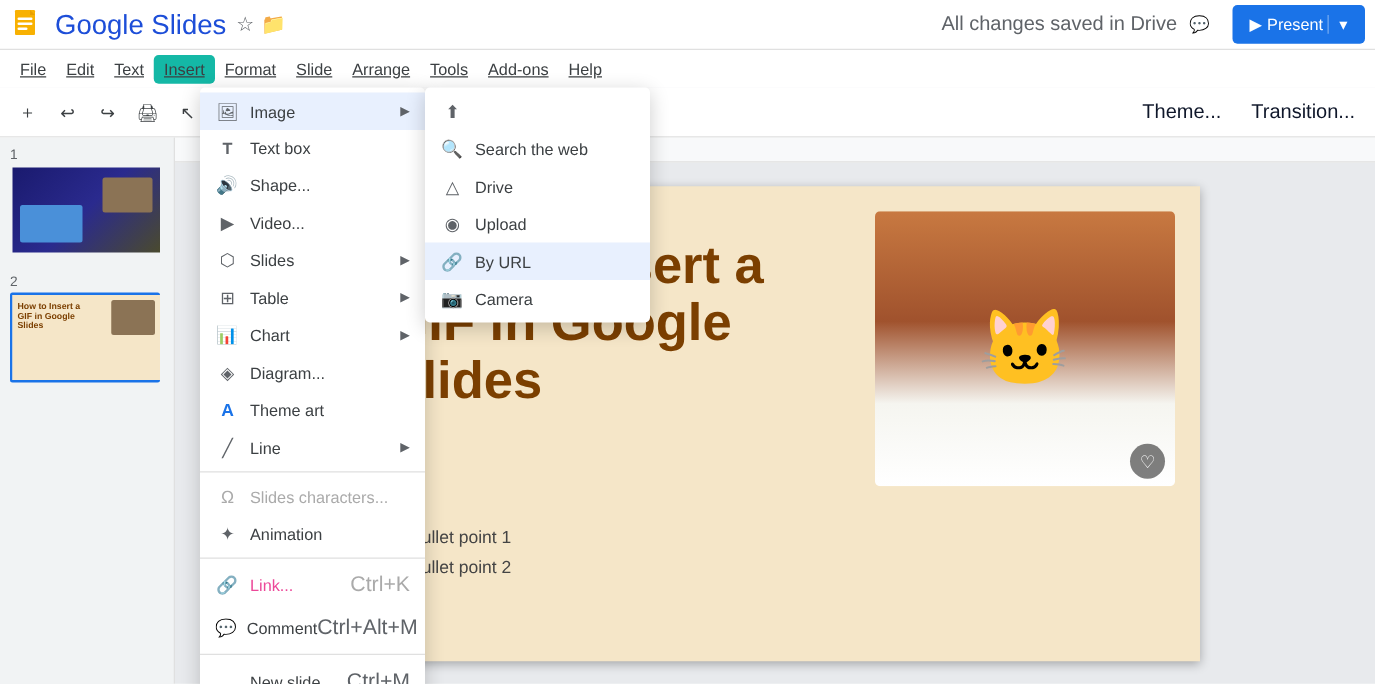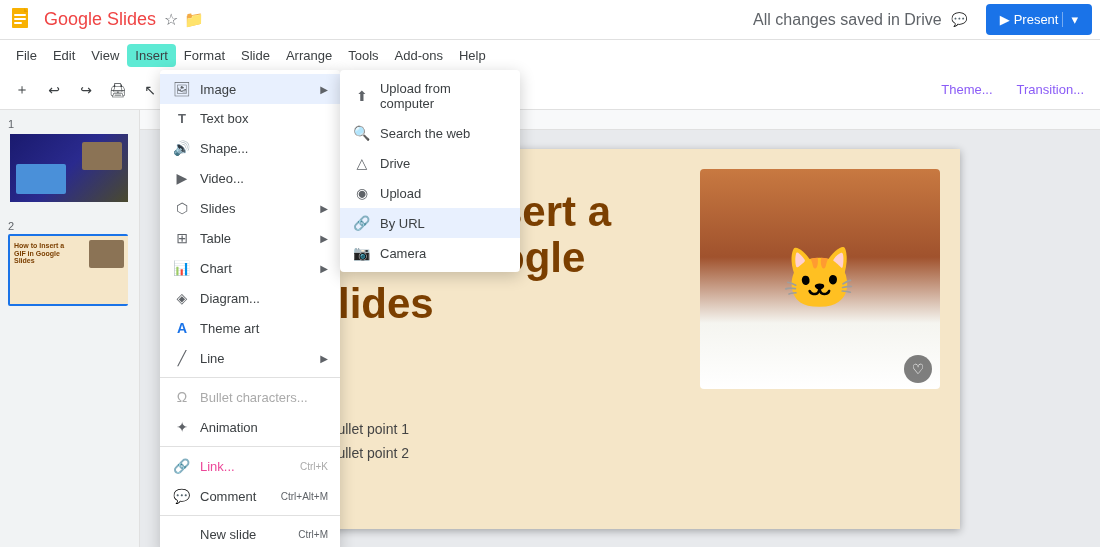--- a/index.html
+++ b/index.html
@@ -5,46 +5,46 @@
     * { box-sizing: border-box; margin: 0; padding: 0; }
     body { font-family: 'Arial', sans-serif; font-size: 13px; background: #f1f3f4; overflow: hidden; width: 1100px; height: 547px; }
 
     
     .title-bar {
       display: flex; align-items: center; height: 40px;
       background: #fff; padding: 0 8px; border-bottom: 1px solid #e0e0e0;
     }
     .app-icon { width: 28px; height: 28px; margin-right: 8px; }
     .app-icon svg { width: 28px; height: 28px; }
-    .title-text { font-size: 18px; color: #ef4444; font-weight: 400; margin-right: 8px; }
+    .title-text { font-size: 22px; color: #1d4ed8; font-weight: 400; margin-right: 8px; }
     .title-icons { display: flex; gap: 6px; align-items: center; margin-right: auto; }
     .title-icons span { font-size: 16px; color: #5f6368; cursor: pointer; }
     .title-right { display: flex; align-items: center; gap: 8px; }
     .saved-text { font-size: 16px; color: #5f6368; }
     .comment-btn { width: 36px; height: 36px; border: none; background: transparent; cursor: pointer; display: flex; align-items: center; justify-content: center; border-radius: 50%; }
     .present-btn { background: #1a73e8; color: #fff; border: none; padding: 8px 14px; border-radius: 4px; cursor: pointer; font-size: 13px; display: flex; align-items: center; gap: 4px; }
     .present-arrow { border-left: 1px solid rgba(255,255,255,0.4); padding-left: 8px; cursor: pointer; }
 
     
     .menu-bar {
       display: flex; align-items: center; height: 30px;
       background: #fff; padding: 0 8px;
     }
-    .menu-item { padding: 4px 8px; cursor: pointer; border-radius: 4px; font-size: 13px; color: #3c4043; }
-    .menu-item.active { background: #5eead4; text-align: center; }
+    .menu-item { padding: 4px 8px; cursor: pointer; border-radius: 4px; font-size: 13px; color: #3c4043; text-decoration: underline; }
+    .menu-item.active { background: #14b8a6; text-align: center; }
 
     
     .toolbar {
       display: flex; align-items: center; height: 40px;
       background: #fff; padding: 0 8px; border-bottom: 1px solid #e0e0e0; gap: 4px;
     }
     .tb-btn { width: 28px; height: 28px; border: none; background: transparent; cursor: pointer; border-radius: 4px; display: flex; align-items: center; justify-content: center; font-size: 14px; color: #3c4043; }
     .tb-sep { width: 1px; height: 20px; background: #e0e0e0; margin: 0 4px; }
     .tb-right { margin-left: auto; display: flex; align-items: center; gap: 8px; }
-    .theme-btn, .transition-btn { border: none; background: transparent; cursor: pointer; font-size: 13px; color: #8b5cf6; padding: 4px 8px; border-radius: 4px; }
+    .theme-btn, .transition-btn { border: none; background: transparent; cursor: pointer; font-size: 16px; color: #0f172a; padding: 4px 8px; border-radius: 4px; }
 
     
     .main-layout { display: flex; height: calc(547px - 110px); }
 
     
     .slides-panel { width: 140px; background: #f1f3f4; overflow-y: auto; padding: 8px; border-right: 1px solid #e0e0e0; }
     .slide-thumb { width: 120px; margin-bottom: 8px; cursor: pointer; border: 2px solid transparent; border-radius: 2px; position: relative; }
     .slide-thumb.active { border-color: #1a73e8; }
     .slide-num { font-size: 11px; color: #5f6368; margin-bottom: 2px; }
     .slide-img { width: 118px; height: 68px; background: #fff; overflow: hidden; position: relative; }
@@ -69,21 +69,21 @@
       z-index: 100; padding: 4px 0;
     }
     .insert-item {
       display: flex; align-items: center; padding: 7px 12px; cursor: pointer;
       font-size: 13px; color: #3c4043; position: relative;
     }
     .insert-item.active { background: #e8f0fe; }
     .insert-item.disabled { color: #aaa; cursor: default; }
     .insert-item .icon { width: 20px; margin-right: 8px; font-size: 14px; color: #5f6368; text-align: center; }
     .insert-item .arrow { margin-left: auto; font-size: 10px; color: #5f6368; }
-    .insert-item .shortcut { margin-left: auto; font-size: 10px; color: #5f6368; }
+    .insert-item .shortcut { margin-left: auto; font-size: 17px; color: #5f6368; }
     .insert-sep { height: 1px; background: #e0e0e0; margin: 4px 0; }
 
     
     .image-submenu {
       position: absolute; top: 70px; left: 340px; width: 180px;
       background: #fff; border-radius: 4px; box-shadow: 0 4px 16px rgba(0,0,0,0.2);
       z-index: 101; padding: 4px 0;
     }
     .sub-item {
       display: flex; align-items: center; padding: 7px 12px; cursor: pointer;
@@ -118,21 +118,21 @@
       <span>▶</span>
       <span>Present</span>
       <span class="present-arrow">▾</span>
     </button>
   </div>
 </div>
 
 <div class="menu-bar">
   <div class="menu-item">File</div>
   <div class="menu-item">Edit</div>
-  <div class="menu-item">View</div>
+  <div class="menu-item">Text</div>
   <div class="menu-item active">Insert</div>
   <div class="menu-item">Format</div>
   <div class="menu-item">Slide</div>
   <div class="menu-item">Arrange</div>
   <div class="menu-item">Tools</div>
   <div class="menu-item">Add-ons</div>
   <div class="menu-item">Help</div>
 </div>
 
 <div class="toolbar">
@@ -234,21 +234,21 @@
     <span>Theme art</span>
   </div>
   <div class="insert-item">
     <span class="icon">╱</span>
     <span>Line</span>
     <span class="arrow">▶</span>
   </div>
   <div class="insert-sep"></div>
   <div class="insert-item disabled">
     <span class="icon" style="color:#aaa;">Ω</span>
-    <span>Bullet characters...</span>
+    <span>Slides characters...</span>
   </div>
   <div class="insert-item">
     <span class="icon">✦</span>
     <span>Animation</span>
   </div>
   <div class="insert-sep"></div>
   <div class="insert-item disabled">
     <span class="icon" style="color:#aaa;">🔗</span>
     <span style="color:#ec4899;">Link...</span>
     <span class="shortcut" style="color:#aaa;">Ctrl+K</span>
@@ -263,21 +263,20 @@
     <span class="icon"></span>
     <span>New slide</span>
     <span class="shortcut">Ctrl+M</span>
   </div>
 
 </div>
 
 <div class="image-submenu">
   <div class="sub-item">
     <span class="icon">⬆</span>
-    <span>Upload from computer</span>
   </div>
   <div class="sub-item">
     <span class="icon">🔍</span>
     <span>Search the web</span>
   </div>
   <div class="sub-item">
     <span class="icon">△</span>
     <span>Drive</span>
   </div>
   <div class="sub-item">

